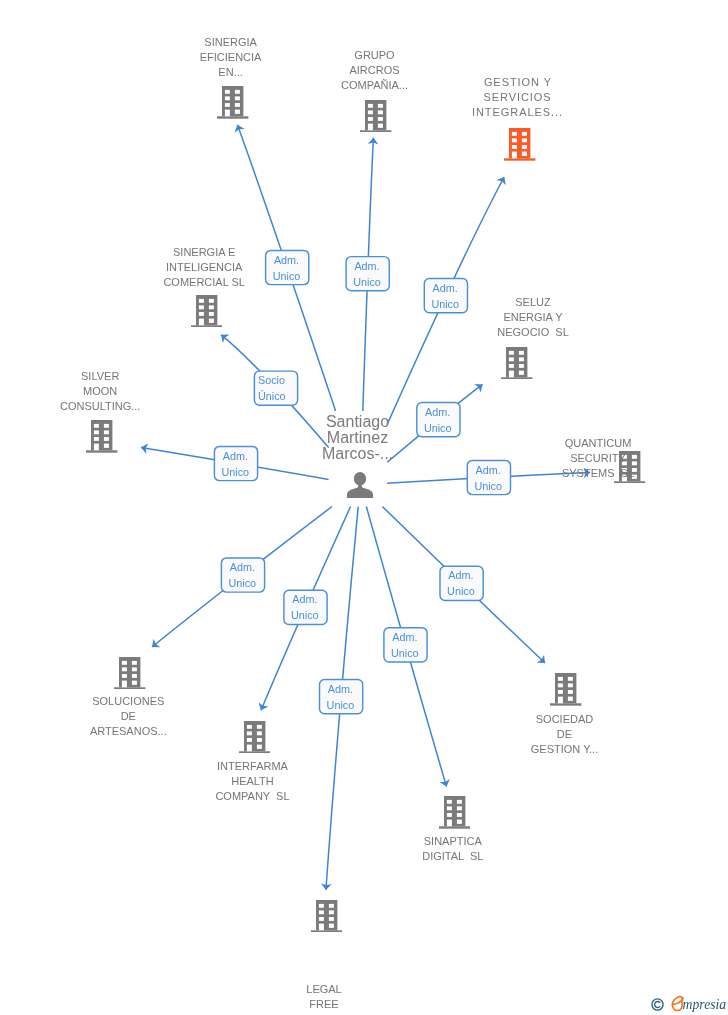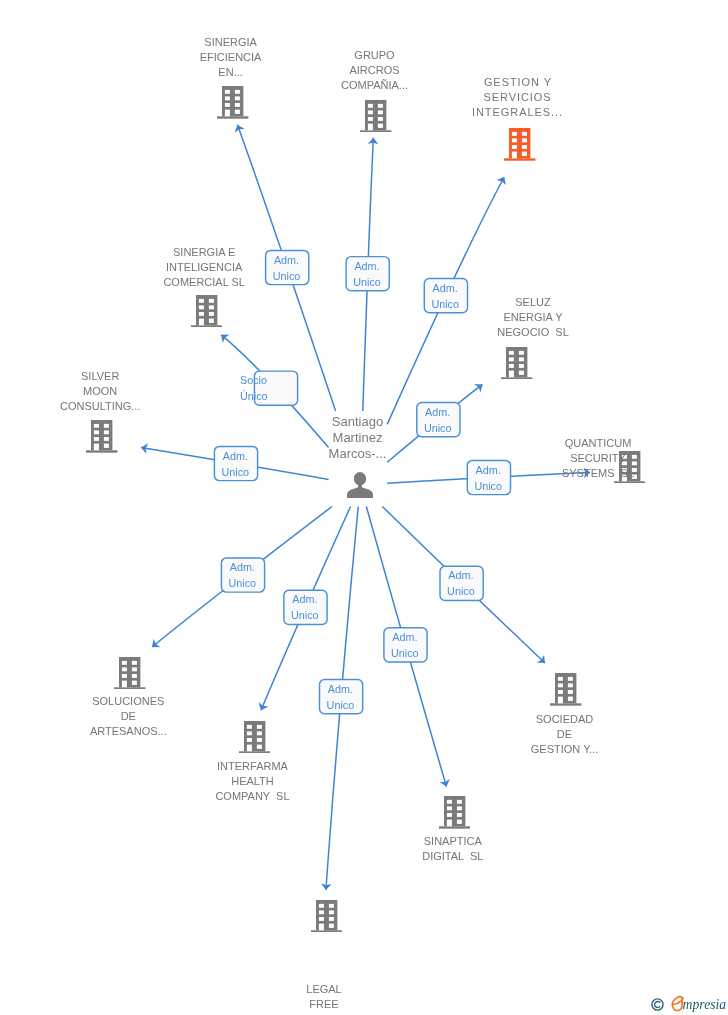--- a/index.html
+++ b/index.html
@@ -2,21 +2,21 @@
 <html><head>
 <meta charset="utf-8">
 <title>Empresia relationship graph</title>
 <style>
   html,body{margin:0;padding:0;background:#fff;}
   body{width:728px;height:1015px;overflow:hidden;font-family:"Liberation Sans",sans-serif;}
   #stage{position:relative;width:728px;height:1015px;background:#fff;}
   svg.layer{position:absolute;left:0;top:0;width:728px;height:1015px;}
   .node{position:absolute;line-height:0;}
   .node-label{position:absolute;transform:translateZ(0);text-align:center;color:#757575;font-size:11px;line-height:14.9px;white-space:pre-wrap;}
-  .center-label{position:absolute;transform:translateZ(0);text-align:center;color:#7b7b7b;font-size:13px;line-height:15.85px;white-space:pre-wrap;}
+  .center-label{position:absolute;transform:translateZ(0);text-align:center;color:#7b7b7b;font-size:16px;line-height:15.85px;white-space:pre-wrap;}
   .edge-label{position:absolute;transform:translateZ(0);box-sizing:border-box;color:#4a90d9;
               font-size:10.8px;line-height:15.9px;text-align:center;white-space:pre-wrap;
               padding-top:2.3px;padding-right:1.4px;}
   #logo{position:absolute;white-space:nowrap;display:flex;align-items:center;transform:translateZ(0);}
   #logo .cmark{display:inline-block;line-height:0;}
   #logo .brand{display:inline-block;line-height:0;margin-left:5px;}
 </style>
 </head>
 <body>
 
@@ -296,21 +296,21 @@
       <rect x="383.90" y="627.70" width="43.2" height="34.2" rx="5" ry="5" fill="#fafafa" stroke="#4a90d9" stroke-width="1.45"></rect>
       <rect x="319.50" y="679.50" width="43.2" height="34.2" rx="5" ry="5" fill="#fafafa" stroke="#4a90d9" stroke-width="1.45"></rect>
     </svg>
   <div id="labels-layer">
       <div class="edge-label" style="left: 265.6px; top: 250.4px; width: 43.2px; height: 34.2px;">Adm.
 Unico</div>
       <div class="edge-label" style="left: 346.1px; top: 256.6px; width: 43.2px; height: 34.2px;">Adm.
 Unico</div>
       <div class="edge-label" style="left: 424.3px; top: 278.5px; width: 43.2px; height: 34.2px;">Adm.
 Unico</div>
-      <div class="edge-label" style="left: 240px; top: 371.1px; width: 21px; height: 34.2px;">Socio
+      <div class="edge-label" style="left: 258px; top: 371.1px; width: 21px; height: 34.2px;">Socio
 Único</div>
       <div class="edge-label" style="left: 416.8px; top: 402.5px; width: 43.2px; height: 34.2px;">Adm.
 Unico</div>
       <div class="edge-label" style="left: 214.4px; top: 446.4px; width: 43.2px; height: 34.2px;">Adm.
 Unico</div>
       <div class="edge-label" style="left: 467.3px; top: 460.4px; width: 43.2px; height: 34.2px;">Adm.
 Unico</div>
       <div class="edge-label" style="left: 221.4px; top: 557.9px; width: 43.2px; height: 34.2px;">Adm.
 Unico</div>
       <div class="edge-label" style="left: 283.9px; top: 590.2px; width: 43.2px; height: 34.2px;">Adm.

